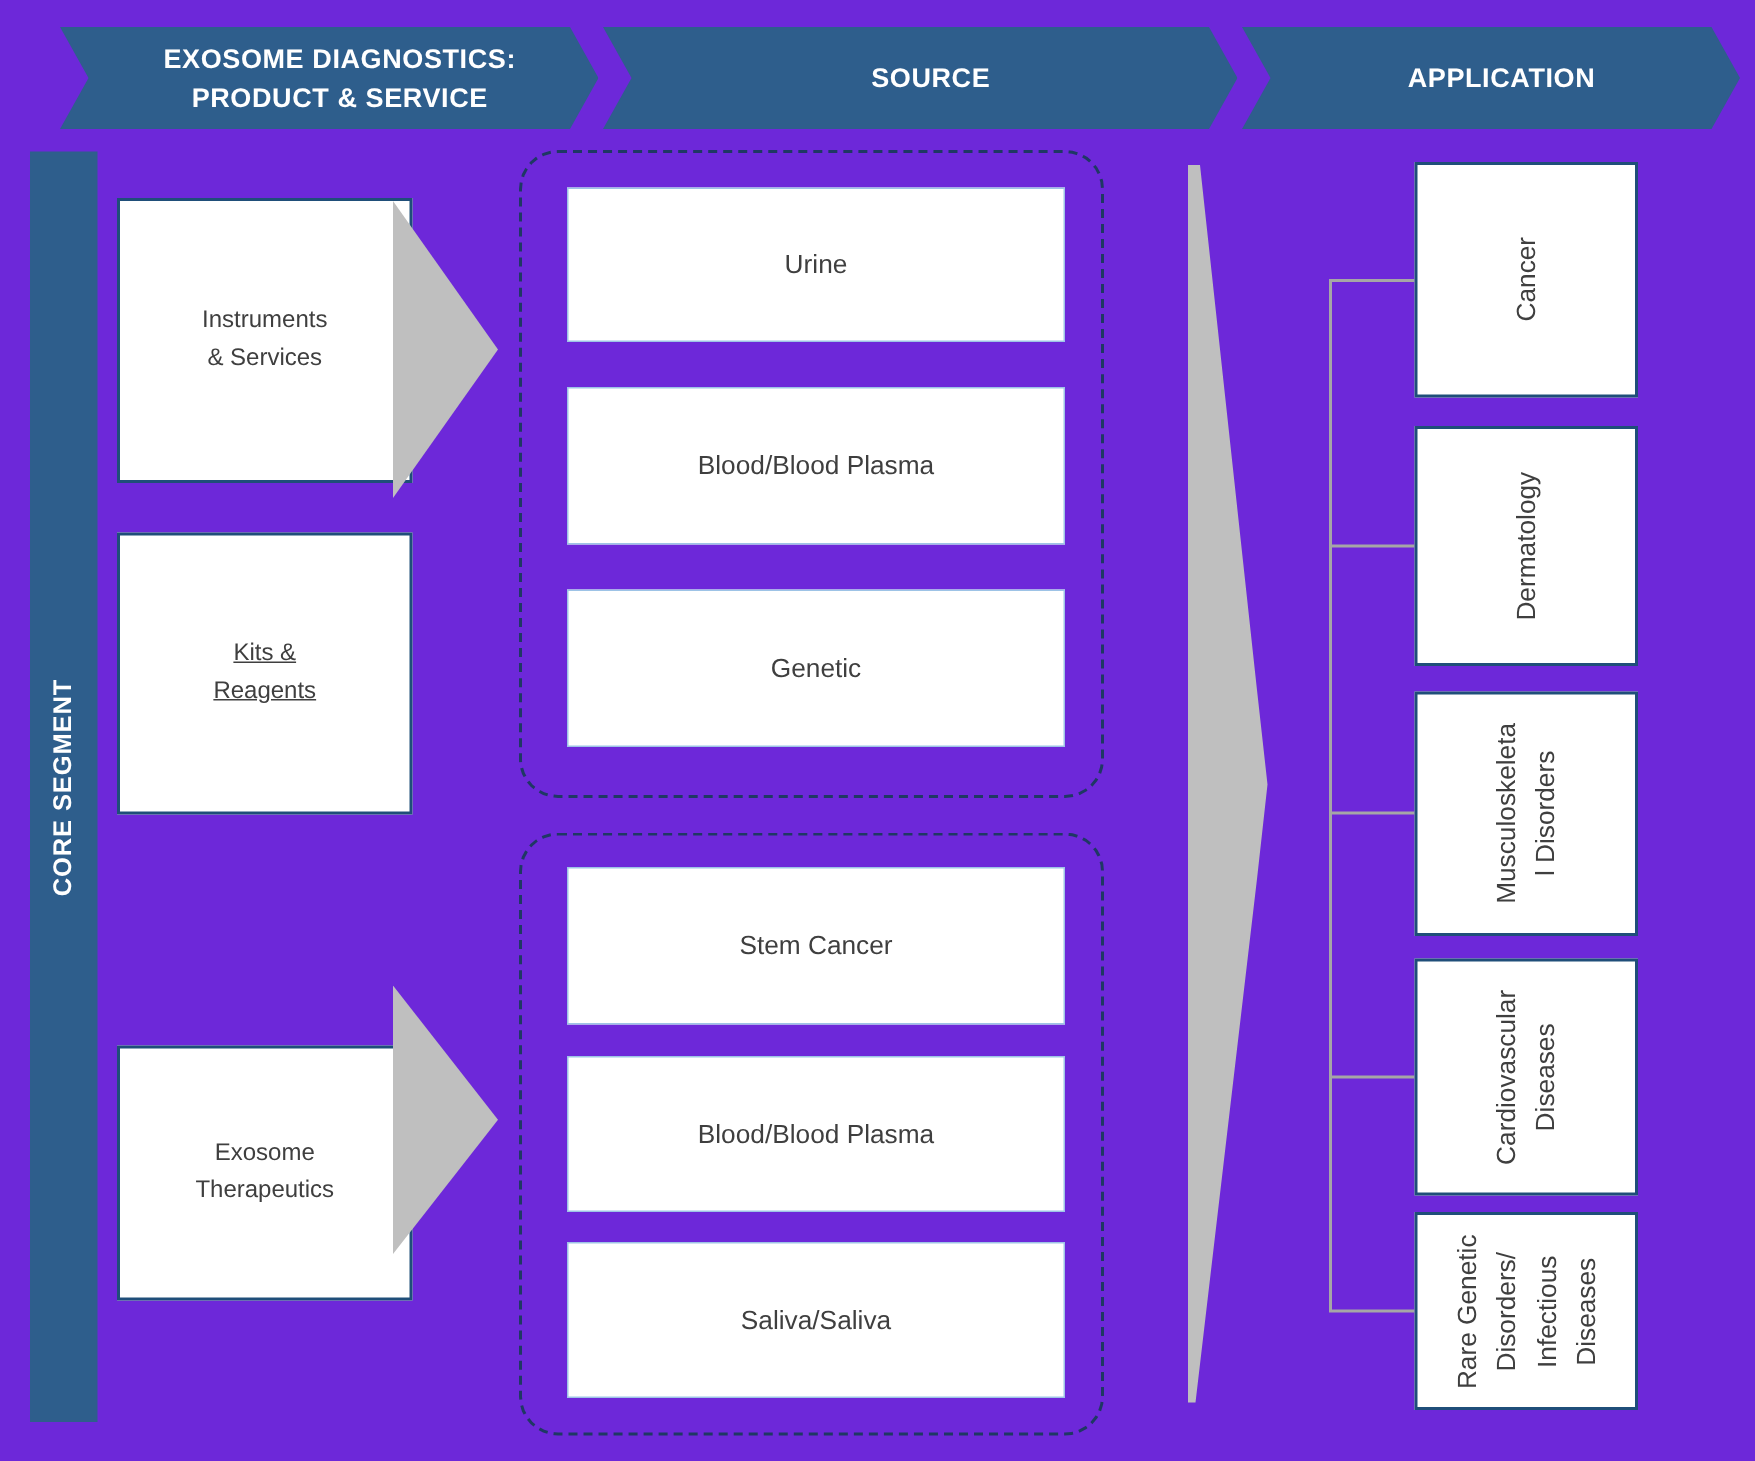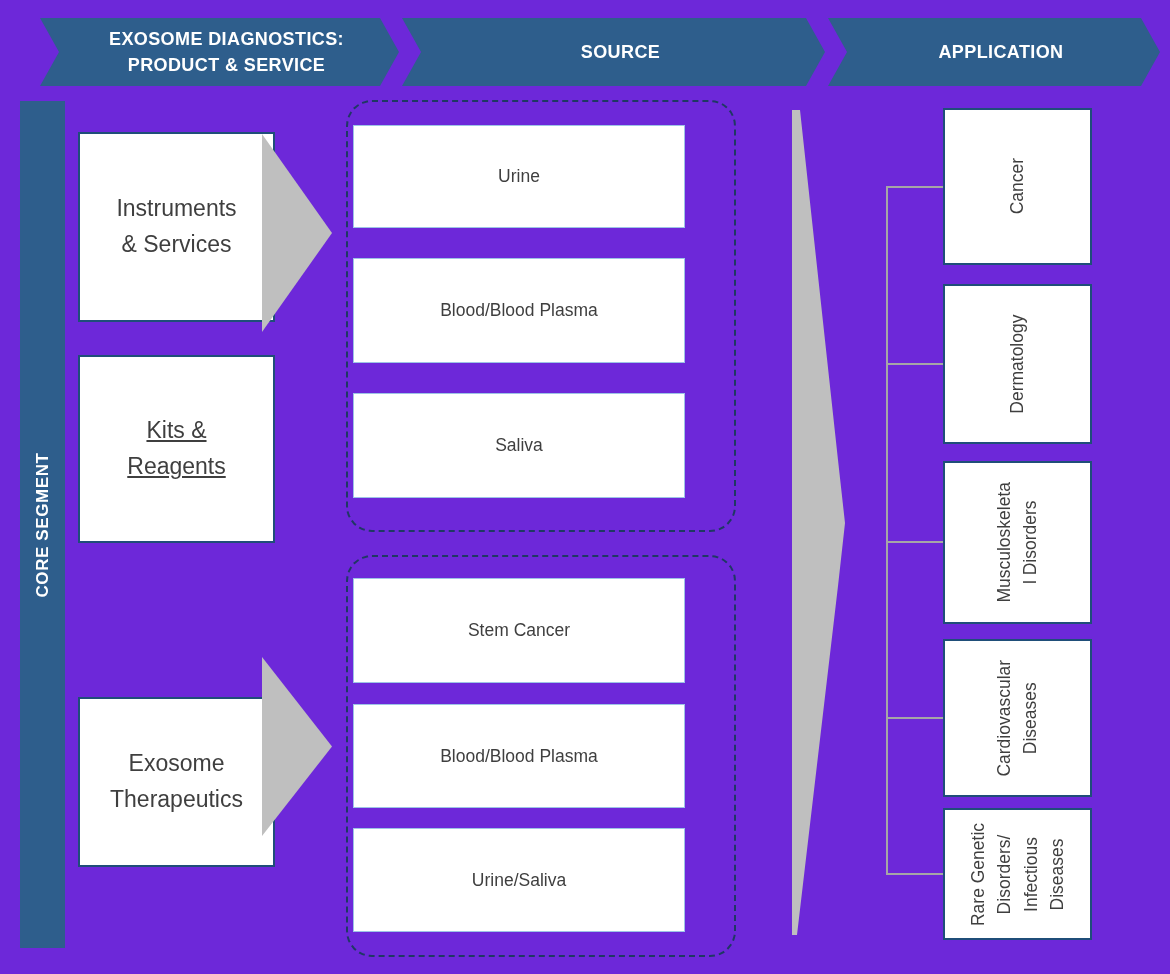--- a/index.html
+++ b/index.html
@@ -31,21 +31,21 @@
   }
   .vtext{
     transform:rotate(-90deg);white-space:nowrap;
     font-weight:bold;font-size:17px;letter-spacing:.6px;
   }
   
   .seg-box{
     position:absolute;left:78px;width:197px;
     background:#ffffff;border:2px solid #1F4E79;box-sizing:border-box;
     display:flex;align-items:center;justify-content:center;
-    text-align:center;font-size:23px;line-height:1.55;color:#3F3F3F;
+    text-align:center;font-size:16px;line-height:1.55;color:#3F3F3F;
     white-space:pre-line;
   }
   .seg-1{top:132px;height:190px;}
   .seg-2{top:355px;height:188px;text-decoration:underline;}
   .seg-3{top:657px;height:170px;margin-top:40px;}
   
   .tri-arrow{
     position:absolute;left:262px;width:70px;background:#BFBFBF;
     clip-path:polygon(0 0, 100% 50%, 0 100%);
   }
@@ -53,21 +53,21 @@
   .tri-2{top:657px;height:179px;}
   
   .dash-group{
     position:absolute;left:346px;width:390px;box-sizing:border-box;
     border:2px dashed #1F3864;border-radius:26px;background:transparent;
   }
   .group-1{top:100px;height:432px;}
   .group-2{top:555px;height:402px;}
   
   .src-box{
-    position:absolute;left:353px;width:332px;box-sizing:border-box;
+    position:absolute;left:378px;width:332px;box-sizing:border-box;
     background:#ffffff;border:1px solid #9DC3E6;
     display:flex;align-items:center;justify-content:center;
     text-align:center;font-size:17.5px;color:#3F3F3F;
   }
   .src-1{top:125px;height:103px;}
   .src-2{top:258px;height:105px;}
   .src-3{top:393px;height:105px;}
   .src-4{top:578px;height:105px;}
   .src-5{top:704px;height:104px;}
   .src-6{top:828px;height:104px;}
@@ -130,24 +130,24 @@
 Therapeutics</div>
 
   <div class="tri-arrow tri-1"></div>
   <div class="tri-arrow tri-2"></div>
 
   <div class="dash-group group-1"></div>
   <div class="dash-group group-2"></div>
 
   <div class="src-box src-1">Urine</div>
   <div class="src-box src-2">Blood/Blood Plasma</div>
-  <div class="src-box src-3">Saliva</div>
+  <div class="src-box src-3">Genetic</div>
   <div class="src-box src-4">Stem Cancer</div>
   <div class="src-box src-5">Blood/Blood Plasma</div>
-  <div class="src-box src-6">Urine/Saliva</div>
+  <div class="src-box src-6">Saliva/Saliva</div>
 
   <svg class="big-arrow" viewBox="0 0 58 830" xmlns="http://www.w3.org/2000/svg">
     <path d="M3 2 L11 2 L49 352 L56 415 L49 478 L8 827 L3 827 Z" fill="#BFBFBF"></path>
   </svg>
 
   <div class="conn-v"></div>
   <div class="conn-h stub-1"></div>
   <div class="conn-h stub-2"></div>
   <div class="conn-h stub-3"></div>
   <div class="conn-h stub-4"></div>

